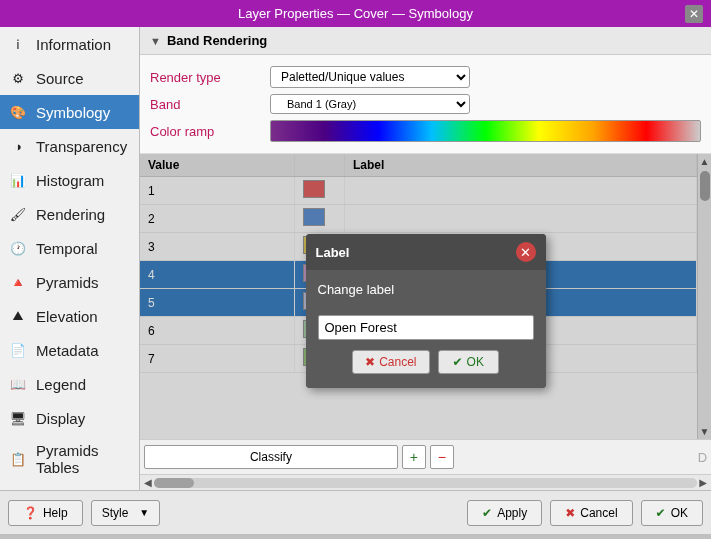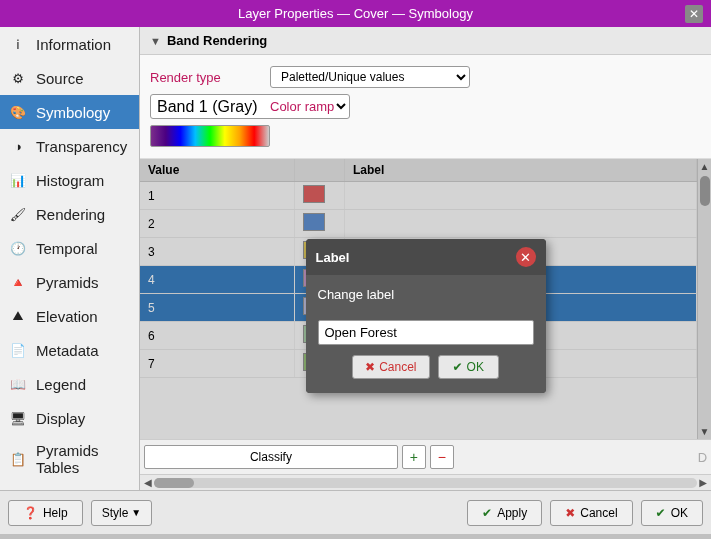--- a/index.html
+++ b/index.html
@@ -126,24 +126,24 @@
     }
     .render-type-select {
       padding: 2px 6px;
       border: 1px solid #999;
       border-radius: 3px;
       font-size: 12px;
       background: #fff;
       min-width: 200px;
     }
     .band-select {
-      padding: 2px 2px;
+      padding: 2px 12px;
       border: 1px solid #999;
       border-radius: 3px;
-      font-size: 16px;
+      font-size: 11px;
       background: #fff;
       min-width: 200px;
     }
     .color-ramp-bar {
       height: 22px;
       width: 100%;
       border: 1px solid #999;
       background: linear-gradient(to right, #7b2d8b, #4b0082, #0000ff, #00bfff, #00ff00, #ffff00, #ffa500, #ff0000, #cccccc);
       border-radius: 2px;
     }
@@ -268,21 +268,21 @@
 
     .style-btn {
       padding: 5px 10px;
       border: 1px solid #999;
       border-radius: 3px;
       background: #f0f0f0;
       cursor: pointer;
       font-size: 12px;
       display: flex;
       align-items: center;
-      gap: 3px;
+      gap: 11px;
     }
 
     
     .modal-overlay {
       position: absolute;
       top: 0; left: 0; right: 0; bottom: 0;
       background: rgba(0,0,0,0.15);
       display: flex;
       align-items: flex-start;
       justify-content: center;
@@ -457,20 +457,21 @@
     </div>
 
     <div class="props-grid">
       <label>Render type</label>
       <div class="field">
         <select class="render-type-select">
           <option>Paletted/Unique values</option>
         </select>
       </div>
 
+      <label>Band</label>
       <div class="field">
         <select class="band-select">
           <option>Band 1 (Gray)</option>
         </select>
       </div>
 
       <label>Color ramp</label>
       <div class="field">
         <div class="color-ramp-bar"></div>
       </div>

